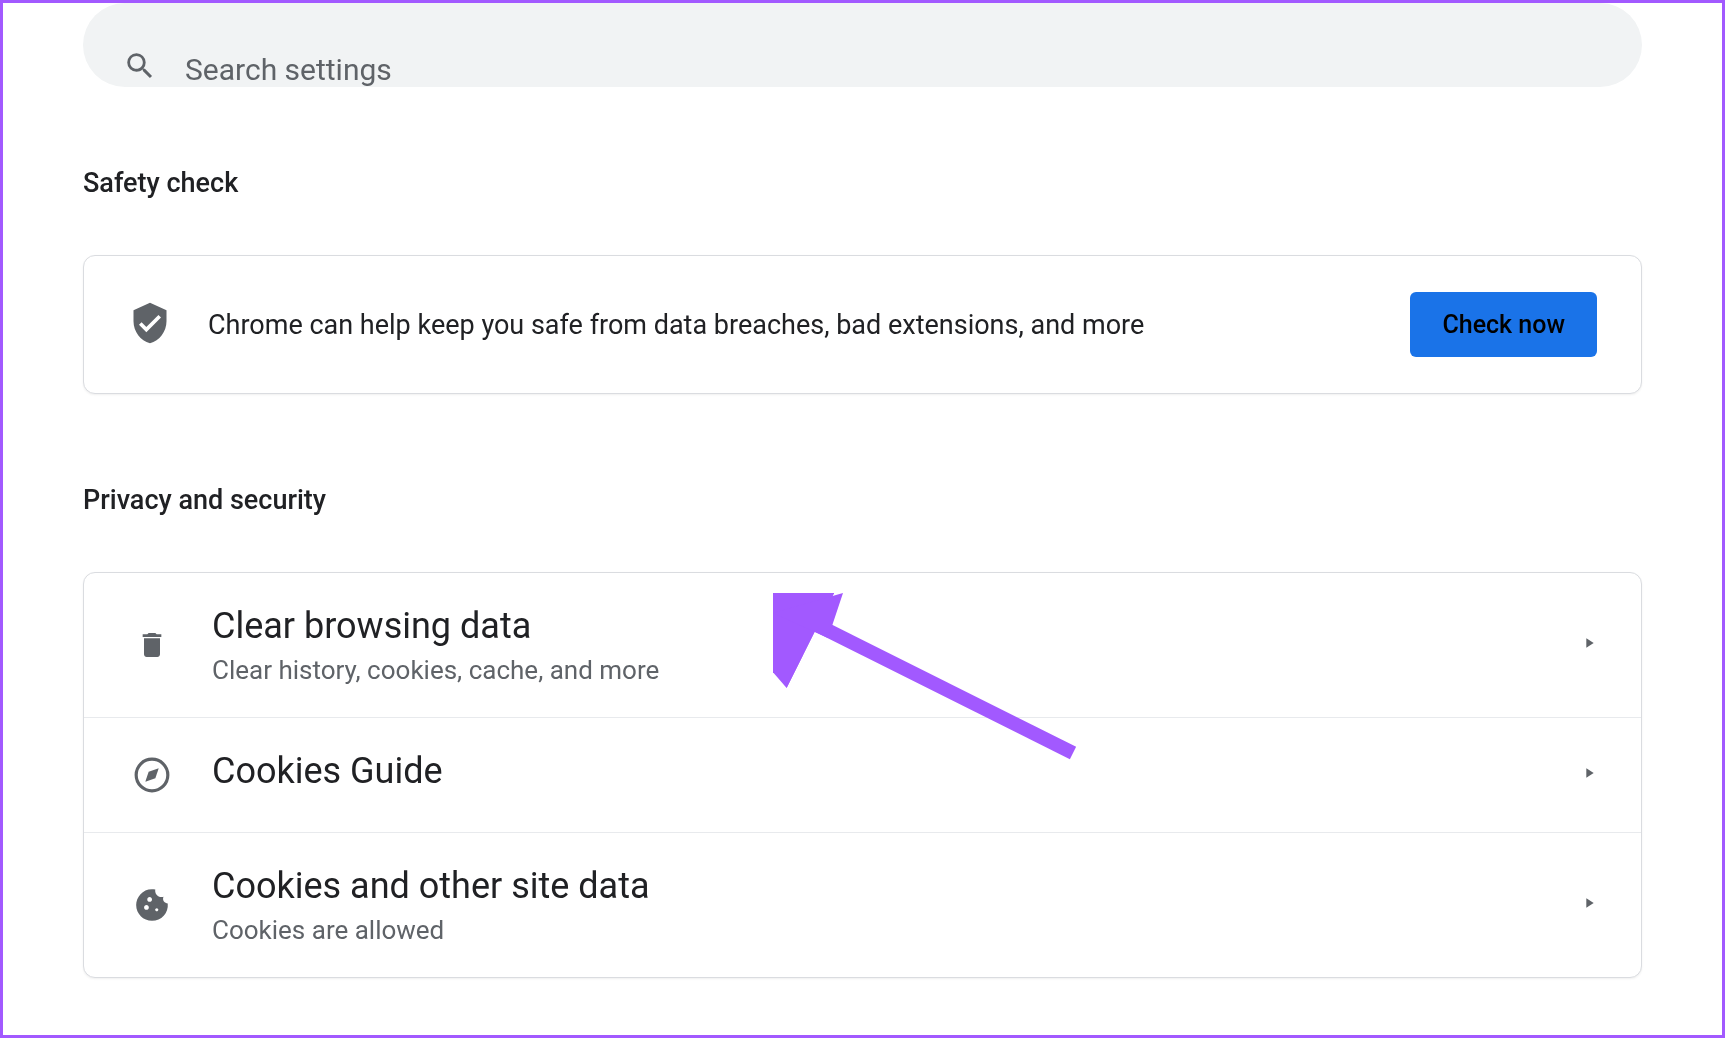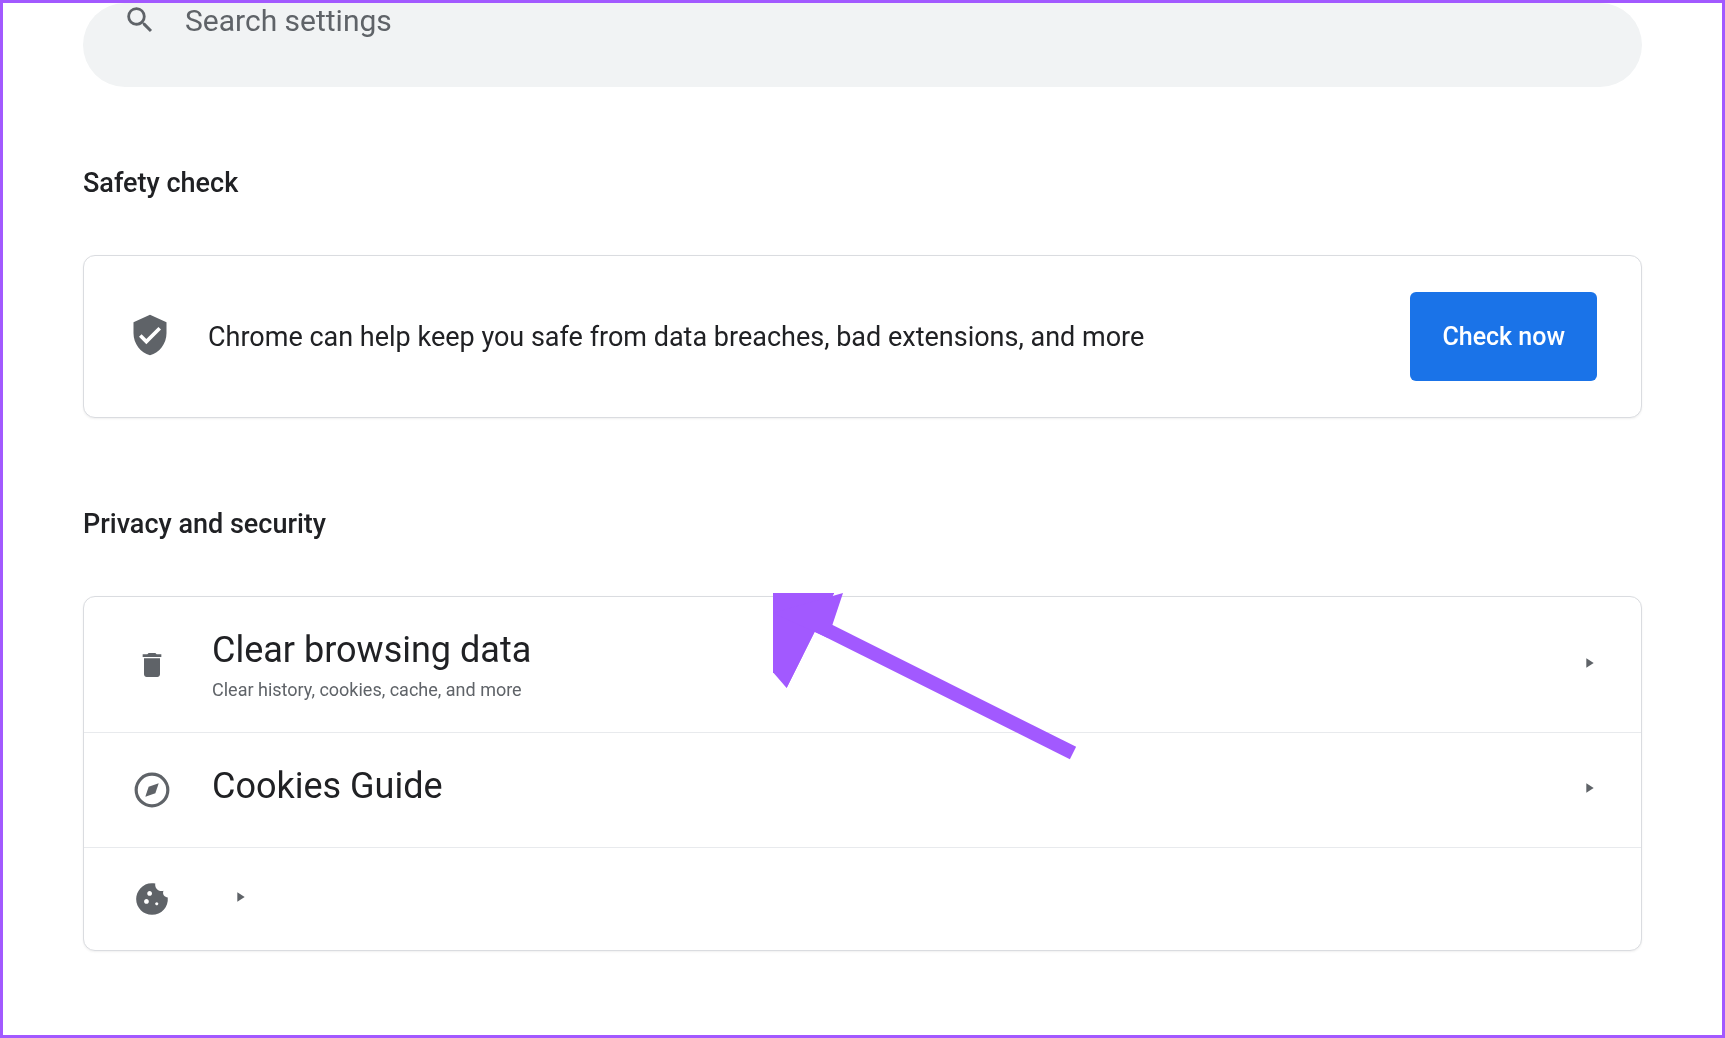--- a/index.html
+++ b/index.html
@@ -14,21 +14,21 @@
     height: 1038px;
     border: 3px solid #a259ff;
     position: relative;
     overflow: hidden;
   }
   .content {
     padding: 0 80px;
   }
   .search-bar {
     display: flex;
-    align-items: flex-start;
+    align-items: flex-end;
     background: #f1f3f4;
     border-radius: 50px;
     height: 84px;
     margin: 0 0 80px 0;
     padding: 0 40px;
   }
   .search-bar svg {
     flex-shrink: 0;
   }
   .search-input {
@@ -66,26 +66,26 @@
     flex-shrink: 0;
     margin-right: 36px;
   }
   .safety-text {
     font-size: 27px;
     color: #202124;
     flex: 1;
   }
   .check-now-btn {
     background: #1a73e8;
-    color: #ffffff;
+    color: #000000;
     border: none;
     border-radius: 6px;
     font-size: 25px;
     font-weight: 500;
-    padding: 30px 32px;
+    padding: 18px 32px;
     cursor: pointer;
     font-family: inherit;
   }
   .list-card {
     padding: 0;
   }
   .list-row {
     display: flex;
     align-items: center;
     padding: 32px 44px;
@@ -104,21 +104,21 @@
   }
   .row-text {
     flex: 1;
   }
   .row-title {
     font-size: 36px;
     color: #202124;
     margin-bottom: 8px;
   }
   .row-sub {
-    font-size: 18px;
+    font-size: 26px;
     color: #5f6368;
   }
   .row-chevron {
     flex-shrink: 0;
     margin-left: 20px;
   }
   .annotation-arrow {
     position: absolute;
     top: 590px;
     left: 770px;
@@ -188,20 +188,24 @@
           </svg>
       </span>
     </div>
 
     <div class="list-row">
       <span class="row-icon">
         <svg width="38" height="38" viewBox="0 0 24 24" fill="#5f6368">
           <path d="M21.95 10.99c-1.79-.03-3.7-1.95-2.68-4.22-2.97 1-5.78-1.59-5.19-4.56C7.11.74 2 6.41 2 12c0 5.52 4.48 10 10 10 5.89 0 10.54-5.08 9.95-11.01zM8.5 15c-.83 0-1.5-.67-1.5-1.5S7.67 12 8.5 12s1.5.67 1.5 1.5S9.33 15 8.5 15zm2-5C9.67 10 9 9.33 9 8.5S9.67 7 10.5 7s1.5.67 1.5 1.5S11.33 10 10.5 10zm4.5 6c-.55 0-1-.45-1-1s.45-1 1-1 1 .45 1 1-.45 1-1 1z"></path>
         </svg>
       </span>
+      <div class="row-text">
+        <div class="row-title">Cookies and other site data</div>
+        <div class="row-sub">Cookies are allowed</div>
+      </div>
       <span class="row-chevron">
         <svg width="16" height="16" viewBox="0 0 24 24" fill="#5f6368">
             <path d="M8 5l11 7-11 7z"></path>
           </svg>
       </span>
     </div>
 
   </div>
 
 </div>

